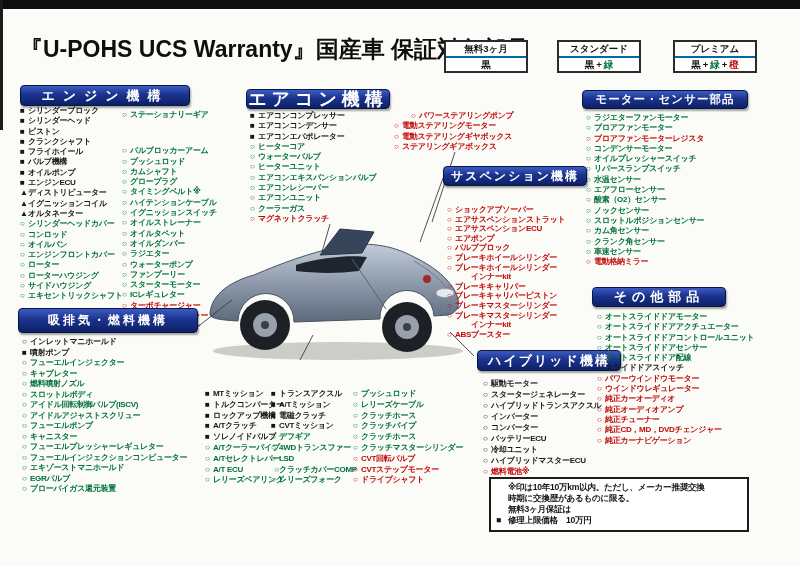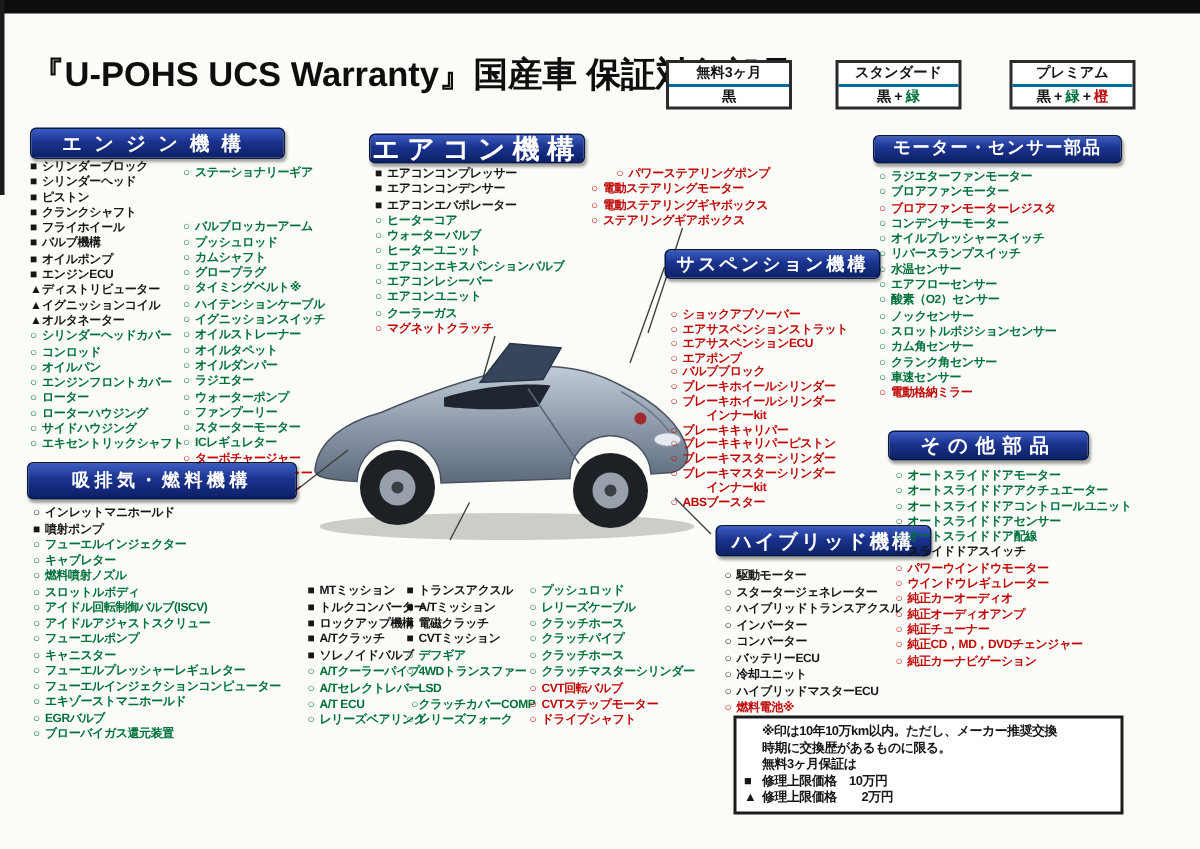--- a/index.html
+++ b/index.html
@@ -272,16 +272,15 @@
       <div class="li" style="color: rgb(192, 8, 8);"><span class="mk">○</span><span>純正チューナー</span></div>
       <div class="li" style="color: rgb(192, 8, 8);"><span class="mk">○</span><span>純正CD，MD，DVDチェンジャー</span></div>
       <div class="li" style="color: rgb(192, 8, 8);"><span class="mk">○</span><span>純正カーナビゲーション</span></div>
     </div>
 
   <div class="note">
       <div class="li" style="color: rgb(22, 22, 22);"><span class="mk"></span><span>※印は10年10万km以内。ただし、メーカー推奨交換</span></div>
       <div class="li" style="color: rgb(22, 22, 22);"><span class="mk"></span><span>時期に交換歴があるものに限る。</span></div>
       <div class="li" style="color: rgb(22, 22, 22);"><span class="mk"></span><span>無料3ヶ月保証は</span></div>
       <div class="li" style="color: rgb(22, 22, 22);"><span class="mk">■</span><span>修理上限価格　10万円</span></div>
-      <div class="li" style="color: rgb(22, 22, 22);"><span class="mk">▲</span><span>修理上限価格　　2万円</span></div>
     </div>
 
 </div>
 
 </body></html>

